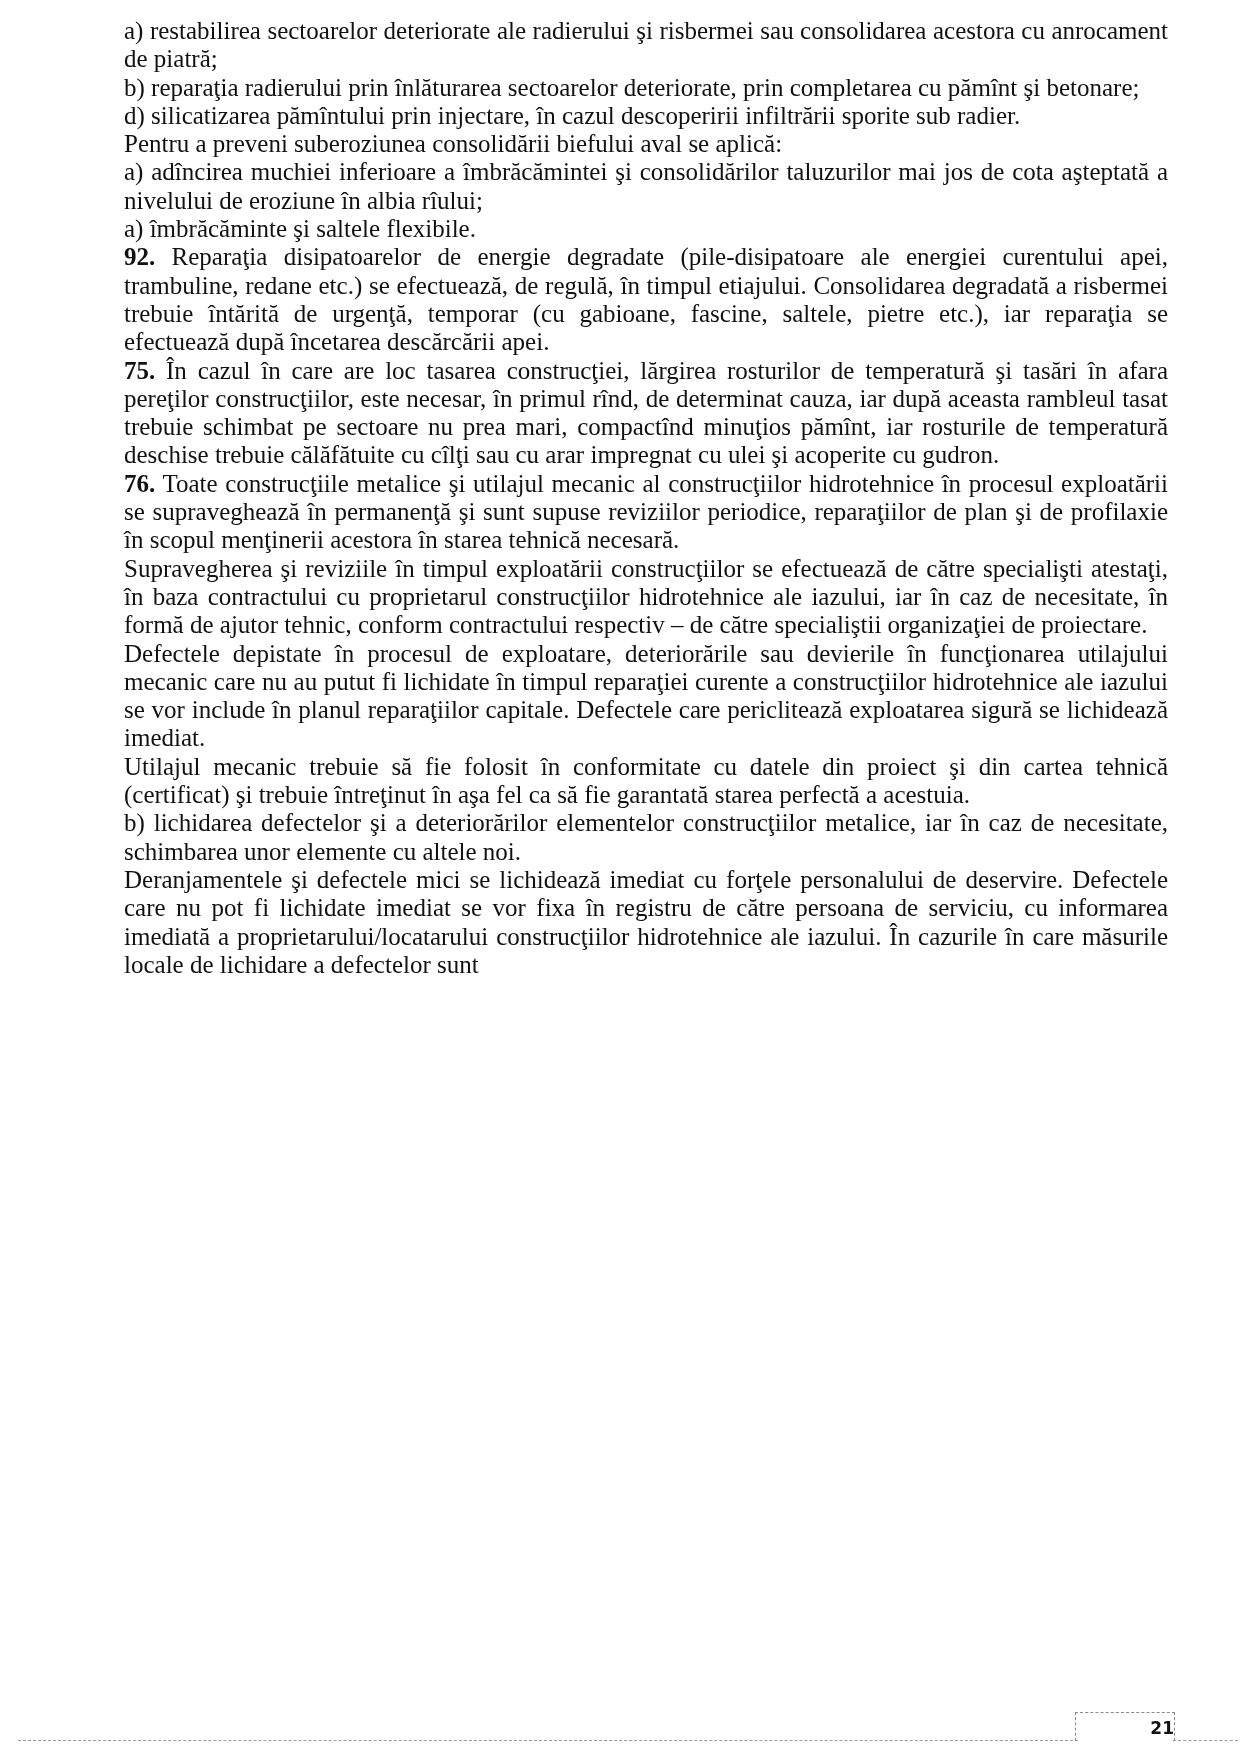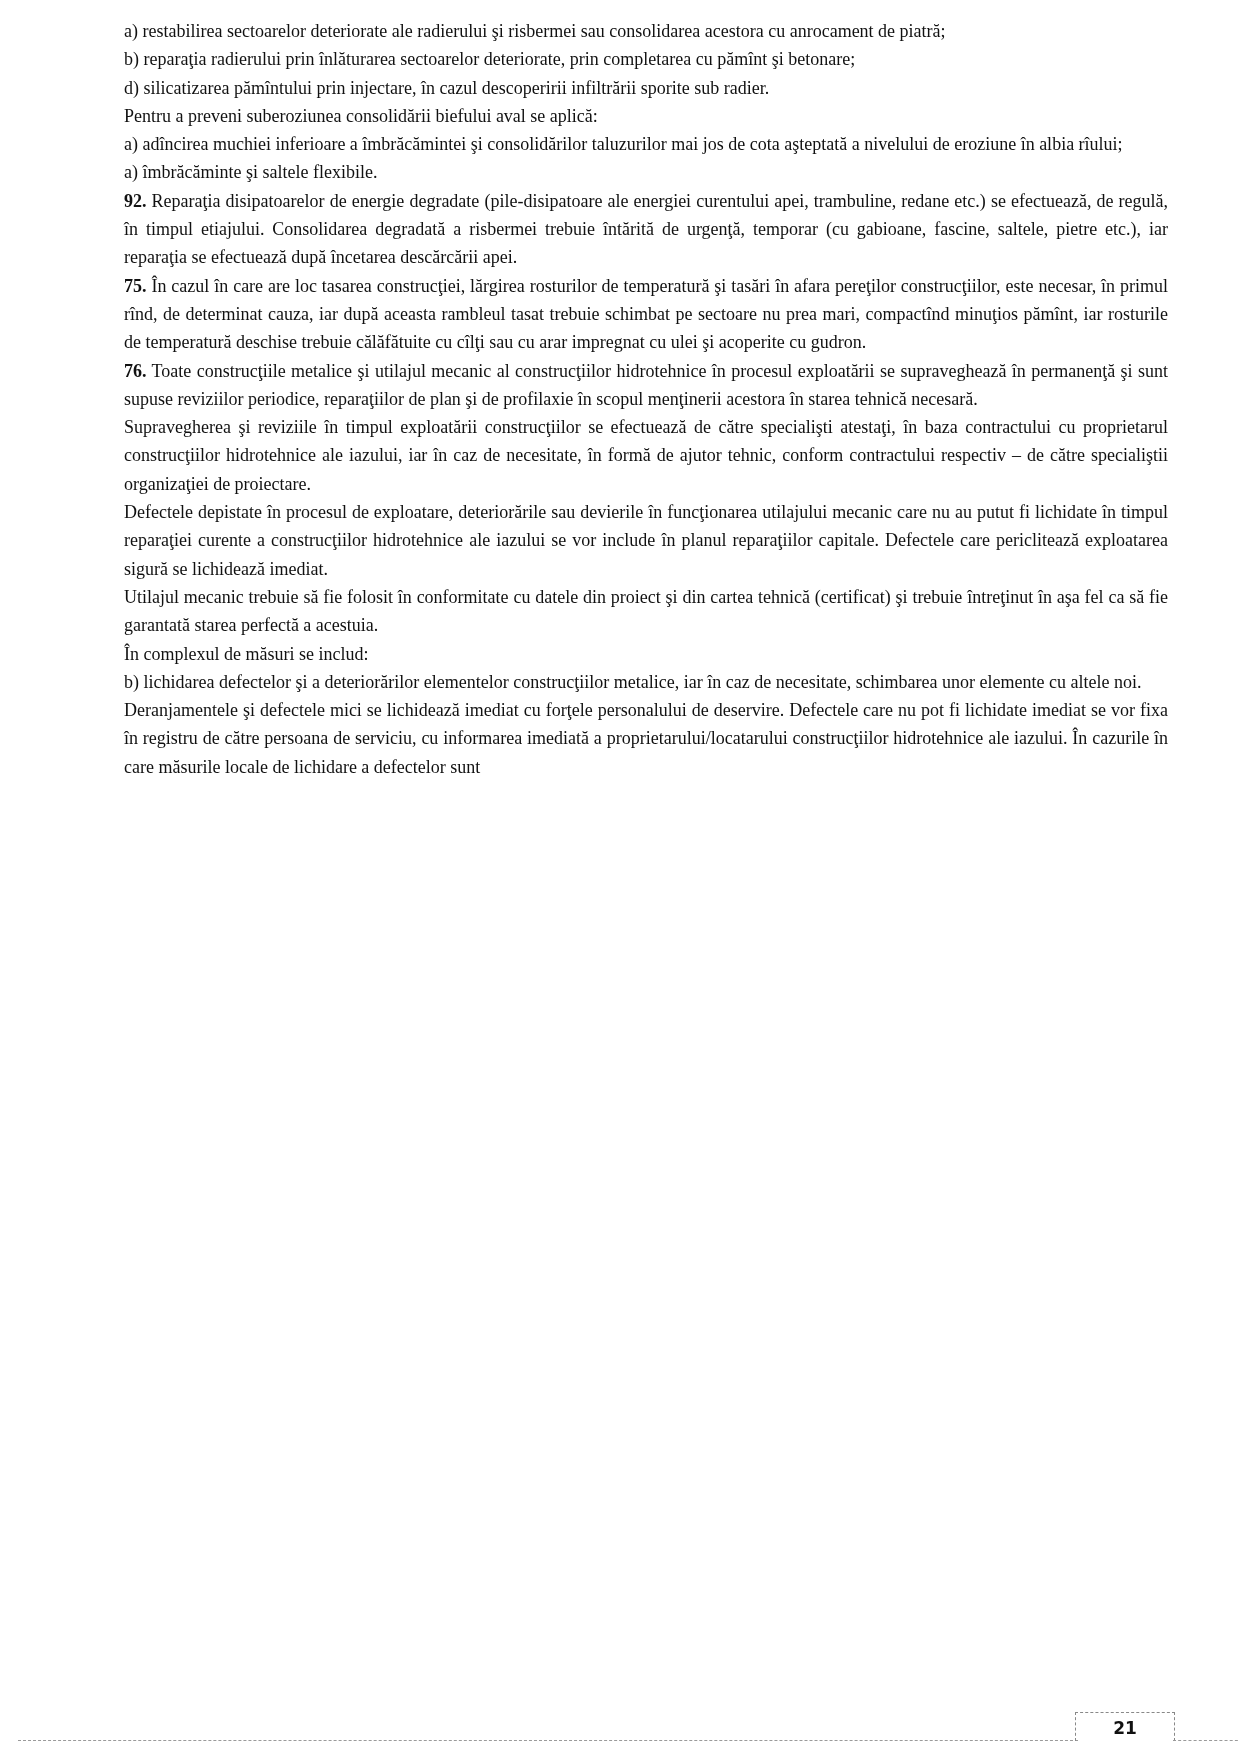--- a/index.html
+++ b/index.html
@@ -1,52 +1,51 @@
 <!DOCTYPE html>
 <html><head>
 <meta charset="utf-8">
 <style>
   html, body { margin: 0; padding: 0; background: #ffffff; }
   body { width: 1240px; height: 1753px; position: relative; overflow: hidden; }
   .page {
     position: absolute; left: 124px; top: 17px; width: 1044px;
     font-family: "Liberation Serif", "DejaVu Serif", serif;
-    font-size: 18px; line-height: 28.3px; color: #111;
+    font-size: 25px; line-height: 28.3px; color: #111;
     text-align: justify;
   }
   .page p { margin: 0; padding: 0; }
   .num { font-weight: bold; }
   .footer-line {
     position: absolute; left: 18px; top: 1740px; width: 1060px; height: 0;
     border-top: 1px dashed #9a9a9a;
   }
   .footer-line.right { left: 1173px; width: 70px; }
   .page-box {
     position: absolute; left: 1075px; top: 1712px; width: 98px; height: 28px;
     border-top: 1px dashed #888; border-left: 1px dashed #888; border-right: 1px dashed #888;
     font-family: "DejaVu Sans", sans-serif; font-size: 17px; font-weight: bold;
-    text-align: center; line-height: 30px; color: #111;
+    text-align: right; line-height: 30px; color: #111;
   }
 </style>
 </head>
 <body>
 
 <div class="page">
   <p><span class="num"></span><span>a) restabilirea sectoarelor deteriorate ale radierului şi risbermei sau consolidarea acestora cu anrocament de piatră;</span></p>
   <p><span class="num"></span><span>b) reparaţia radierului prin înlăturarea sectoarelor deteriorate, prin completarea cu pămînt şi betonare;</span></p>
   <p><span class="num"></span><span>d) silicatizarea pămîntului prin injectare, în cazul descoperirii infiltrării sporite sub radier.</span></p>
   <p><span class="num"></span><span>Pentru a preveni suberoziunea consolidării biefului aval se aplică:</span></p>
   <p><span class="num"></span><span>a) adîncirea muchiei inferioare a îmbrăcămintei şi consolidărilor taluzurilor mai jos de cota aşteptată a nivelului de eroziune în albia rîului;</span></p>
   <p><span class="num"></span><span>a) îmbrăcăminte şi saltele flexibile.</span></p>
   <p><span class="num">92.</span><span> Reparaţia disipatoarelor de energie degradate (pile-disipatoare ale energiei curentului apei, trambuline, redane etc.) se efectuează, de regulă, în timpul etiajului. Consolidarea degradată a risbermei trebuie întărită de urgenţă, temporar (cu gabioane, fascine, saltele, pietre etc.), iar reparaţia se efectuează după încetarea descărcării apei.</span></p>
   <p><span class="num">75.</span><span> În cazul în care are loc tasarea construcţiei, lărgirea rosturilor de temperatură şi tasări în afara pereţilor construcţiilor, este necesar, în primul rînd, de determinat cauza, iar după aceasta rambleul tasat trebuie schimbat pe sectoare nu prea mari, compactînd minuţios pămînt, iar rosturile de temperatură deschise trebuie călăfătuite cu cîlţi sau cu arar impregnat cu ulei şi acoperite cu gudron.</span></p>
   <p><span class="num">76.</span><span> Toate construcţiile metalice şi utilajul mecanic al construcţiilor hidrotehnice în procesul exploatării se supraveghează în permanenţă şi sunt supuse reviziilor periodice, reparaţiilor de plan şi de profilaxie în scopul menţinerii acestora în starea tehnică necesară.</span></p>
   <p><span class="num"></span><span>Supravegherea şi reviziile în timpul exploatării construcţiilor se efectuează de către specialişti atestaţi, în baza contractului cu proprietarul construcţiilor hidrotehnice ale iazului, iar în caz de necesitate, în formă de ajutor tehnic, conform contractului respectiv – de către specialiştii organizaţiei de proiectare.</span></p>
   <p><span class="num"></span><span>Defectele depistate în procesul de exploatare, deteriorările sau devierile în funcţionarea utilajului mecanic care nu au putut fi lichidate în timpul reparaţiei curente a construcţiilor hidrotehnice ale iazului se vor include în planul reparaţiilor capitale. Defectele care periclitează exploatarea sigură se lichidează imediat.</span></p>
   <p><span class="num"></span><span>Utilajul mecanic trebuie să fie folosit în conformitate cu datele din proiect şi din cartea tehnică (certificat) şi trebuie întreţinut în aşa fel ca să fie garantată starea perfectă a acestuia.</span></p>
-  <p><span class="num"></span><span>În complexul de măsuri se includ:</span></p>
   <p><span class="num"></span><span>b) lichidarea defectelor şi a deteriorărilor elementelor construcţiilor metalice, iar în caz de necesitate, schimbarea unor elemente cu altele noi.</span></p>
   <p><span class="num"></span><span>Deranjamentele şi defectele mici se lichidează imediat cu forţele personalului de deservire. Defectele care nu pot fi lichidate imediat se vor fixa în registru de către persoana de serviciu, cu informarea imediată a proprietarului/locatarului construcţiilor hidrotehnice ale iazului. În cazurile în care măsurile locale de lichidare a defectelor sunt</span></p>
 </div>
 
 <div class="footer-line"></div>
 <div class="page-box">21</div>
 <div class="footer-line right"></div>
 
 </body></html>

